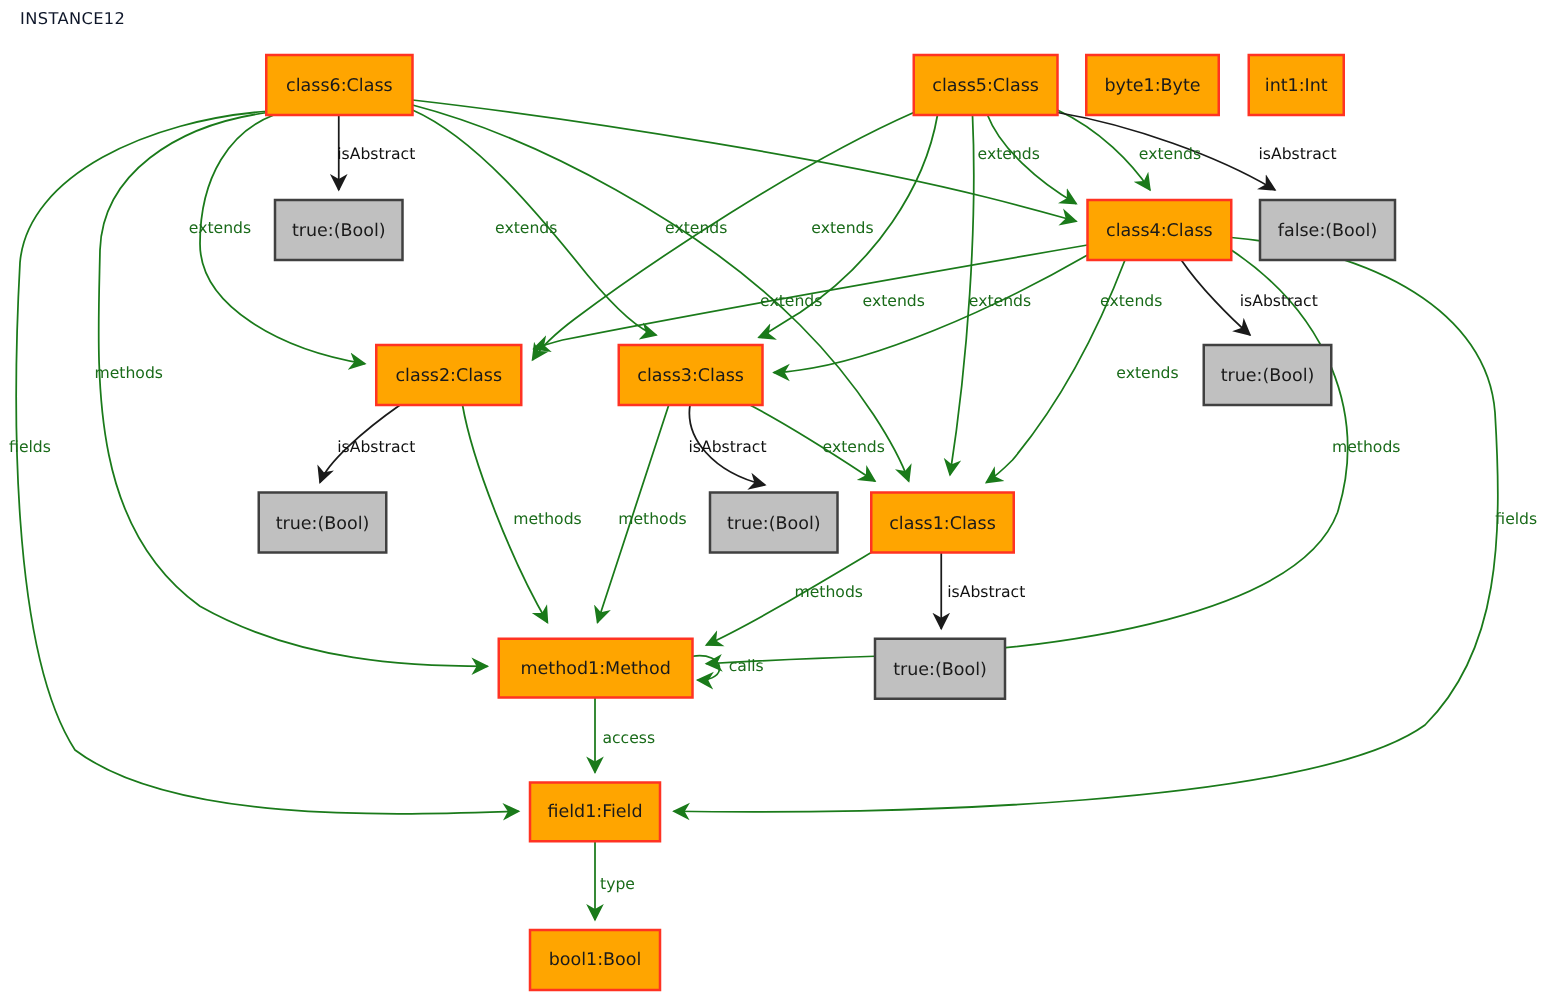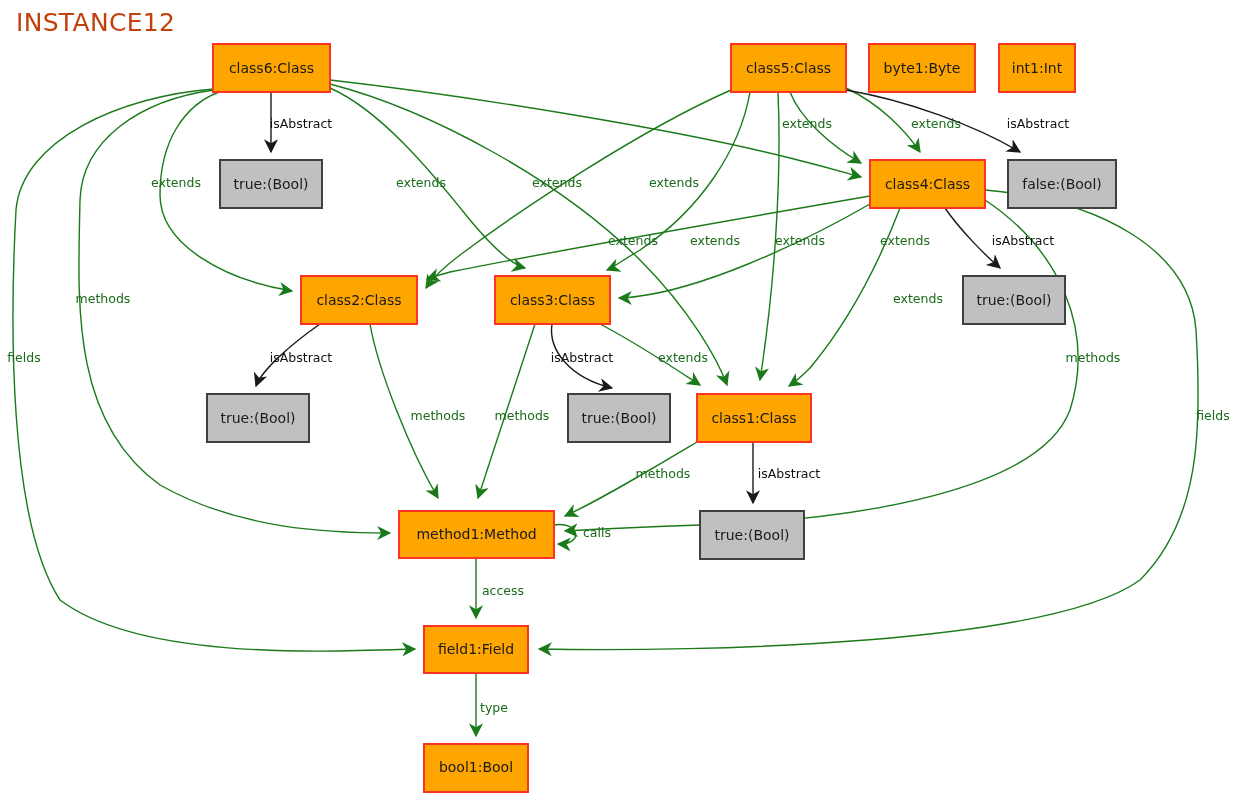--- a/index.html
+++ b/index.html
@@ -12,22 +12,22 @@
     width: 1240px;
     height: 799px;
     background: #ffffff;
     font-family: "DejaVu Sans", sans-serif;
     overflow: hidden;
   }
   #diagram-title {
     position: absolute;
     left: 16px;
     top: 8px;
-    font-size: 25px;
-    color: #c2410c;
+    font-size: 13px;
+    color: #0f172a;
     font-family: "DejaVu Sans", sans-serif;
     letter-spacing: 0.3px;
     white-space: nowrap;
   }
   svg#graph {
     position: absolute;
     left: 0;
     top: 0;
     width: 1240px;
     height: 799px;

